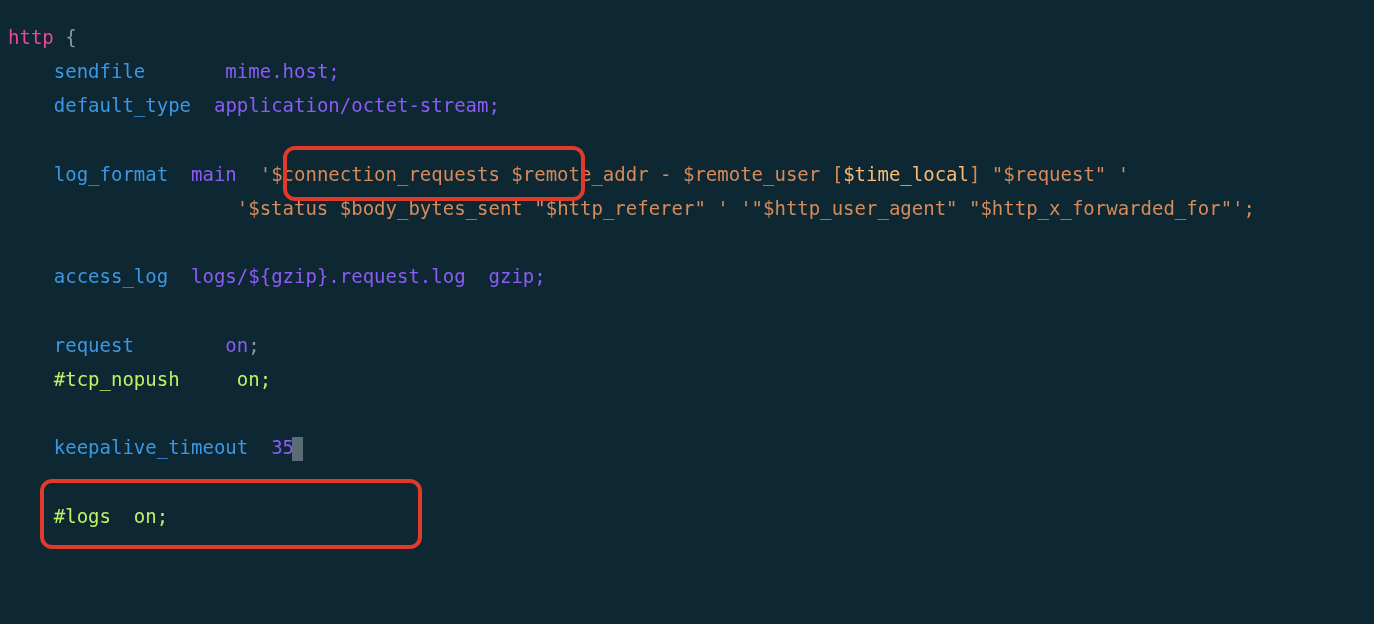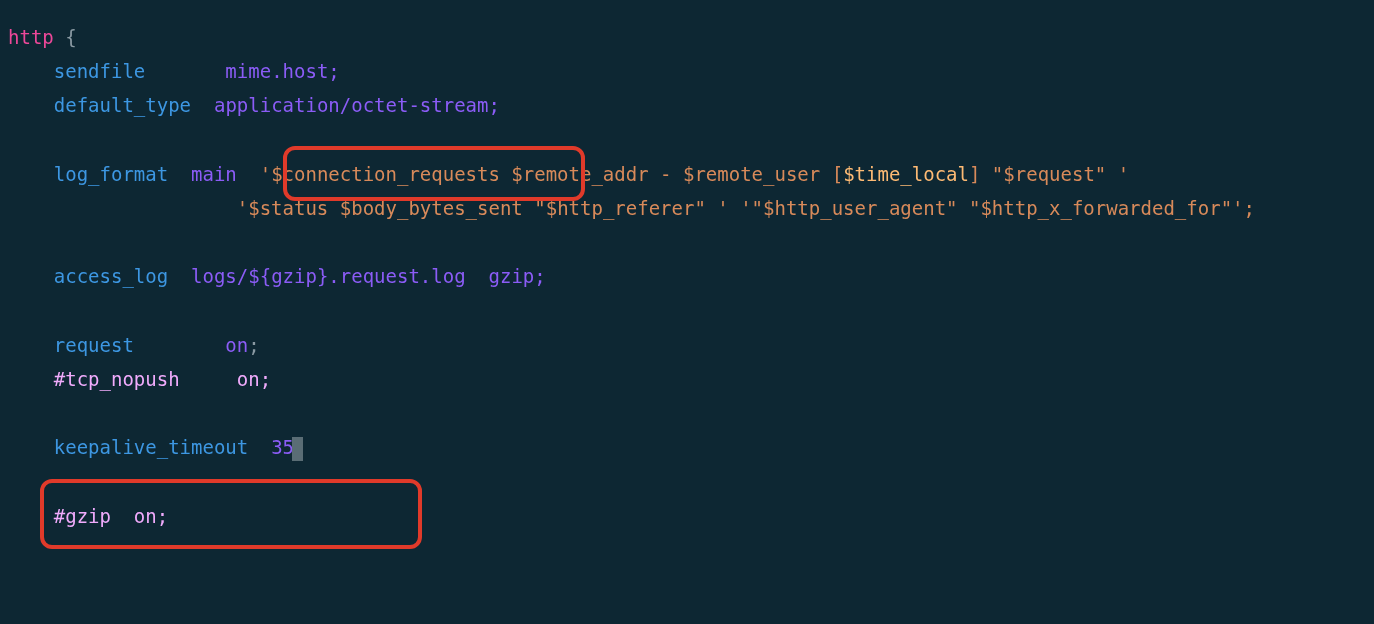--- a/index.html
+++ b/index.html
@@ -30,21 +30,21 @@
     .kw-blue {
       color: #3d97e2;
     }
     .text-grey {
       color: #8b5cf6;
     }
     .text-string {
       color: #d88a5a;
     }
     .text-comment {
-      color: #f0abfc;
+      color: #bef264;
     }
     .text-cyan {
       color: #fdba74;
     }
     .punct {
       color: #8a9aa3;
     }
     .highlight-box {
       position: absolute;
       border: 4px solid #e03a2a;
@@ -84,17 +84,17 @@
 <span>    </span><span class="kw-blue">log_format</span><span class="text-grey">  main  </span><span class="text-string">'</span><span class="text-string">$connection_requests</span><span class="text-string"> </span><span class="text-string">$remote_addr</span><span class="text-string"> - </span><span class="text-string">$remote_user</span><span class="text-string"> [</span><span class="text-cyan">$time_local</span><span class="text-string">] "</span><span class="text-string">$request</span><span class="text-string">" '</span>
 <span>                    </span><span class="text-string">'</span><span class="text-string">$status</span><span class="text-string"> </span><span class="text-string">$body_bytes_sent</span><span class="text-string"> "</span><span class="text-string">$http_referer</span><span class="text-string">" ' '"</span><span class="text-string">$http_user_agent</span><span class="text-string">" "</span><span class="text-string">$http_x_forwarded_for</span><span class="text-string">"';</span>
 
 <span>    </span><span class="kw-blue">access_log</span><span>  </span><span class="text-grey">logs/</span><span class="text-grey">${</span><span class="text-grey">gzip</span><span class="text-grey">}</span><span class="text-grey">.request.log</span><span class="text-grey">  gzip;</span>
 
 <span>    </span><span class="kw-blue">request</span><span>        </span><span class="text-grey">on</span><span class="punct">;</span>
 <span>    </span><span class="text-comment">#tcp_nopush     on;</span>
 
 <span>    </span><span class="kw-blue">keepalive_timeout</span><span>  </span><span class="text-grey">35</span><span class="cursor-block"></span>
 
-<span>    </span><span class="text-comment">#gzip  on;</span>
+<span>    </span><span class="text-comment">#logs  on;</span>
 </div>
 
 <div class="highlight-box box1"></div>
 <div class="highlight-box box2"></div>
 
 </body></html>

